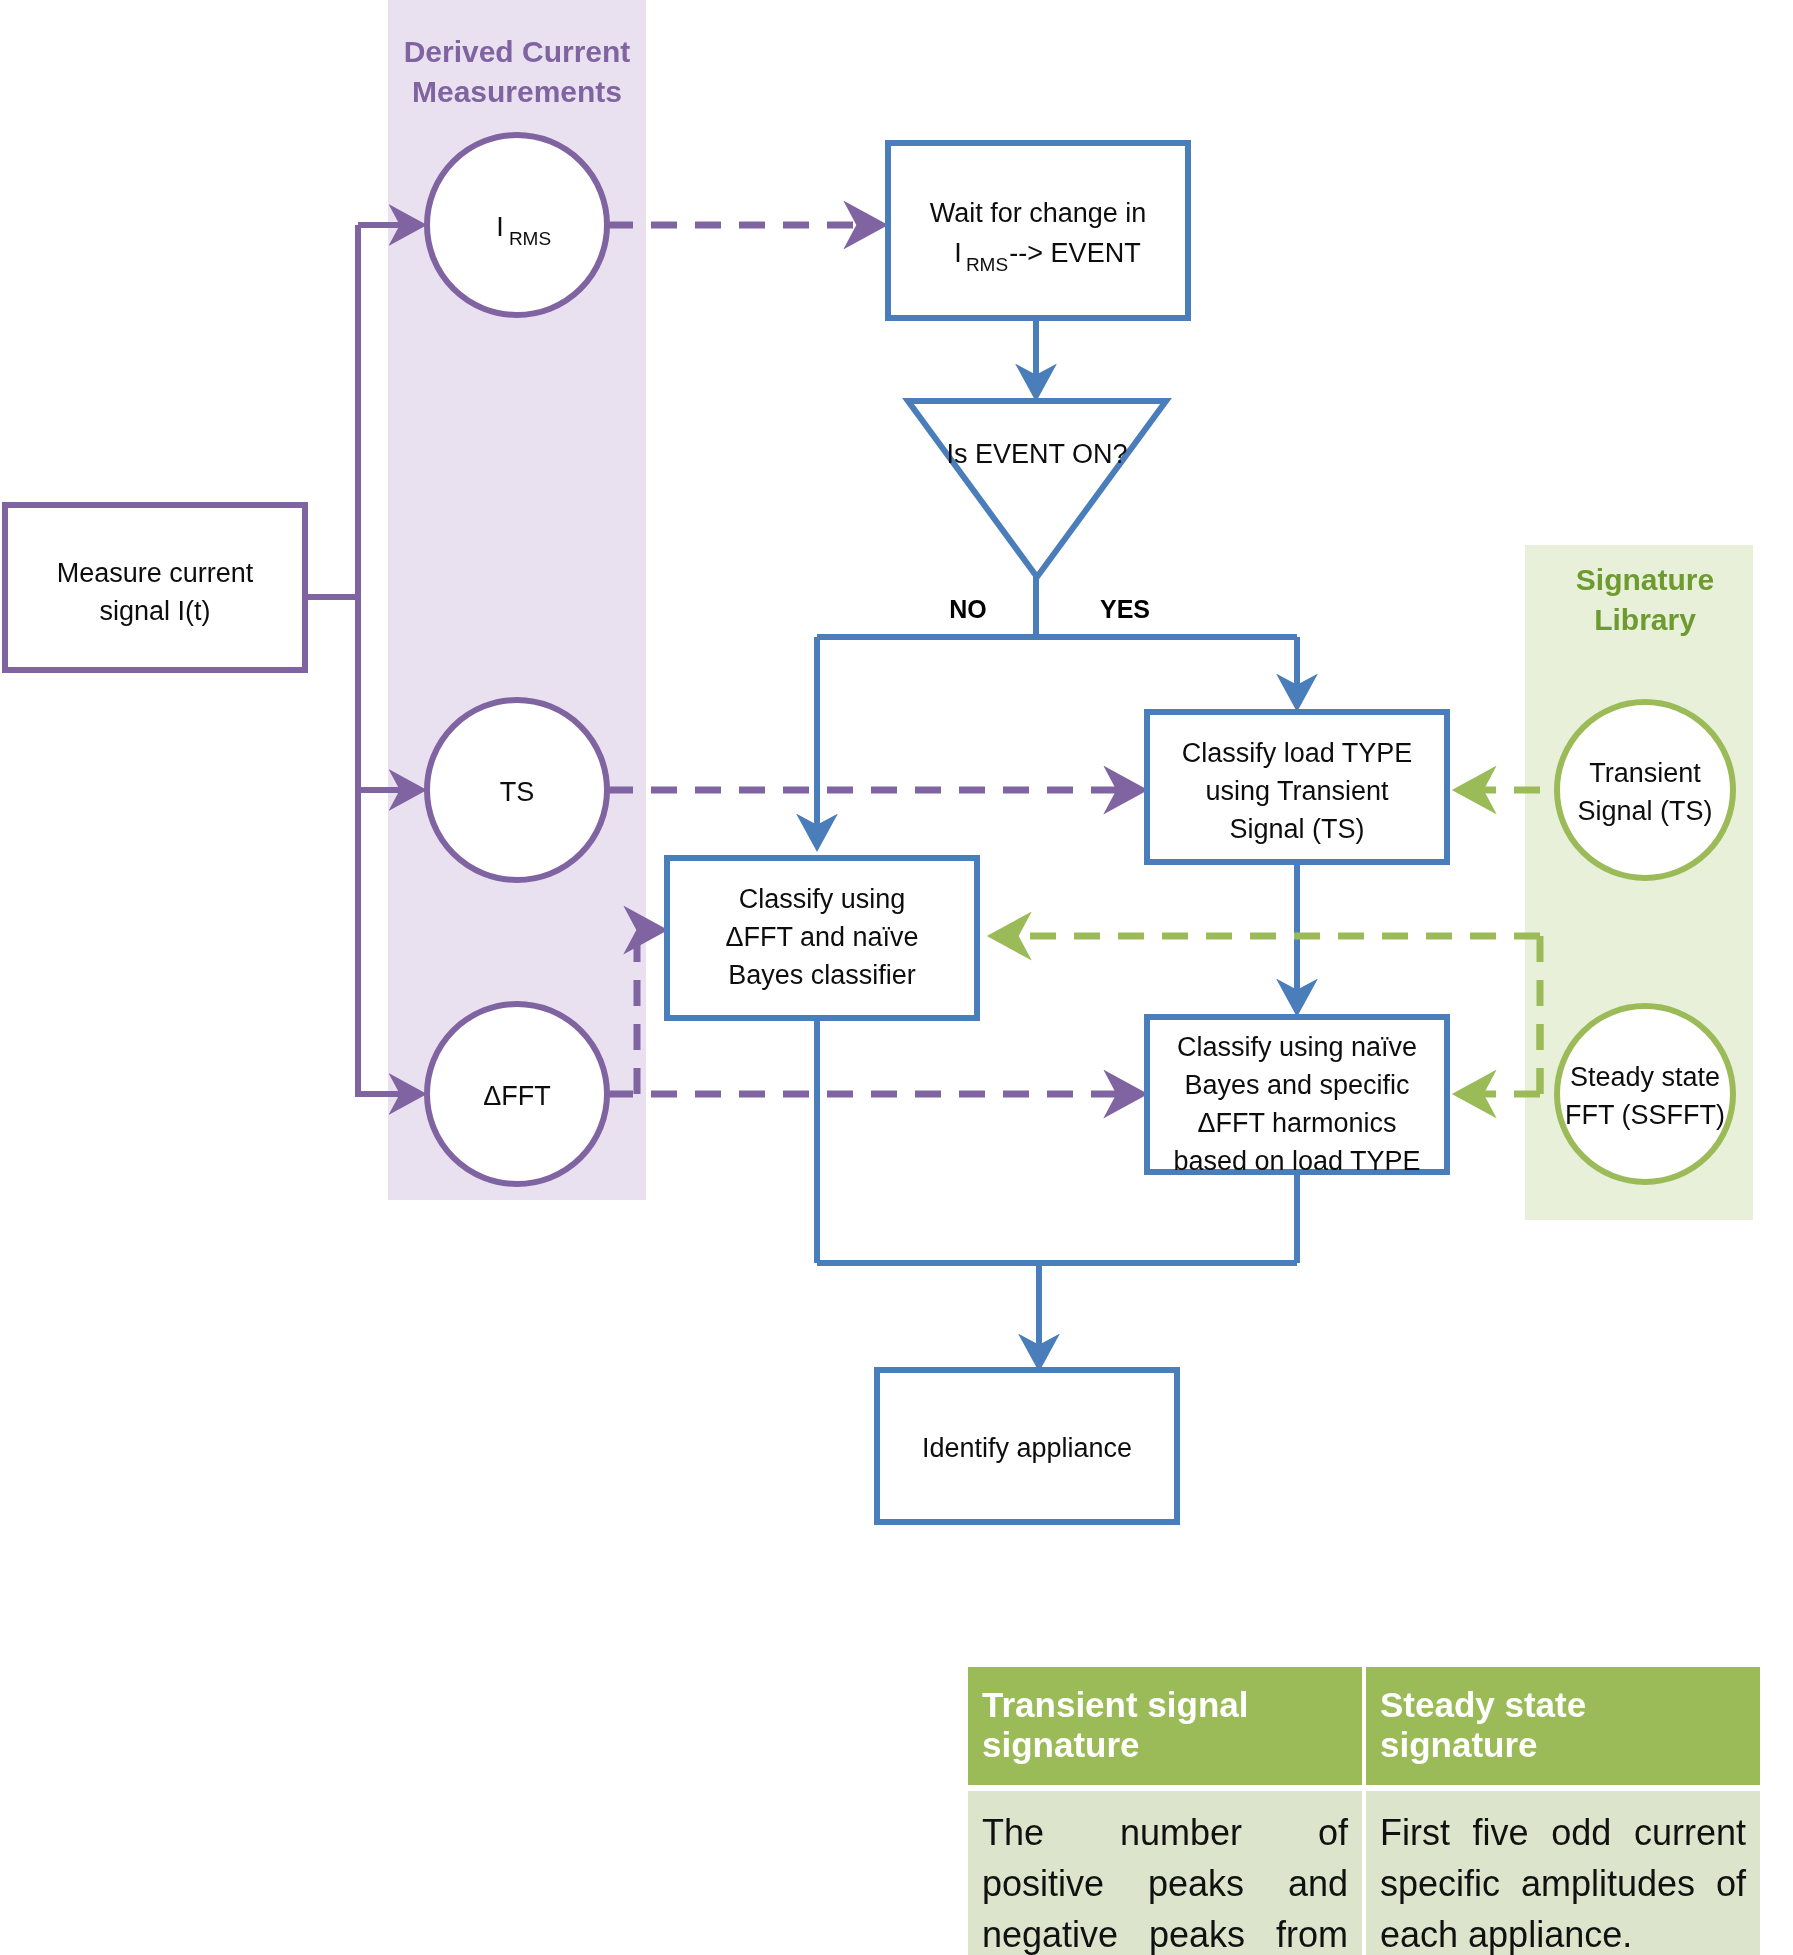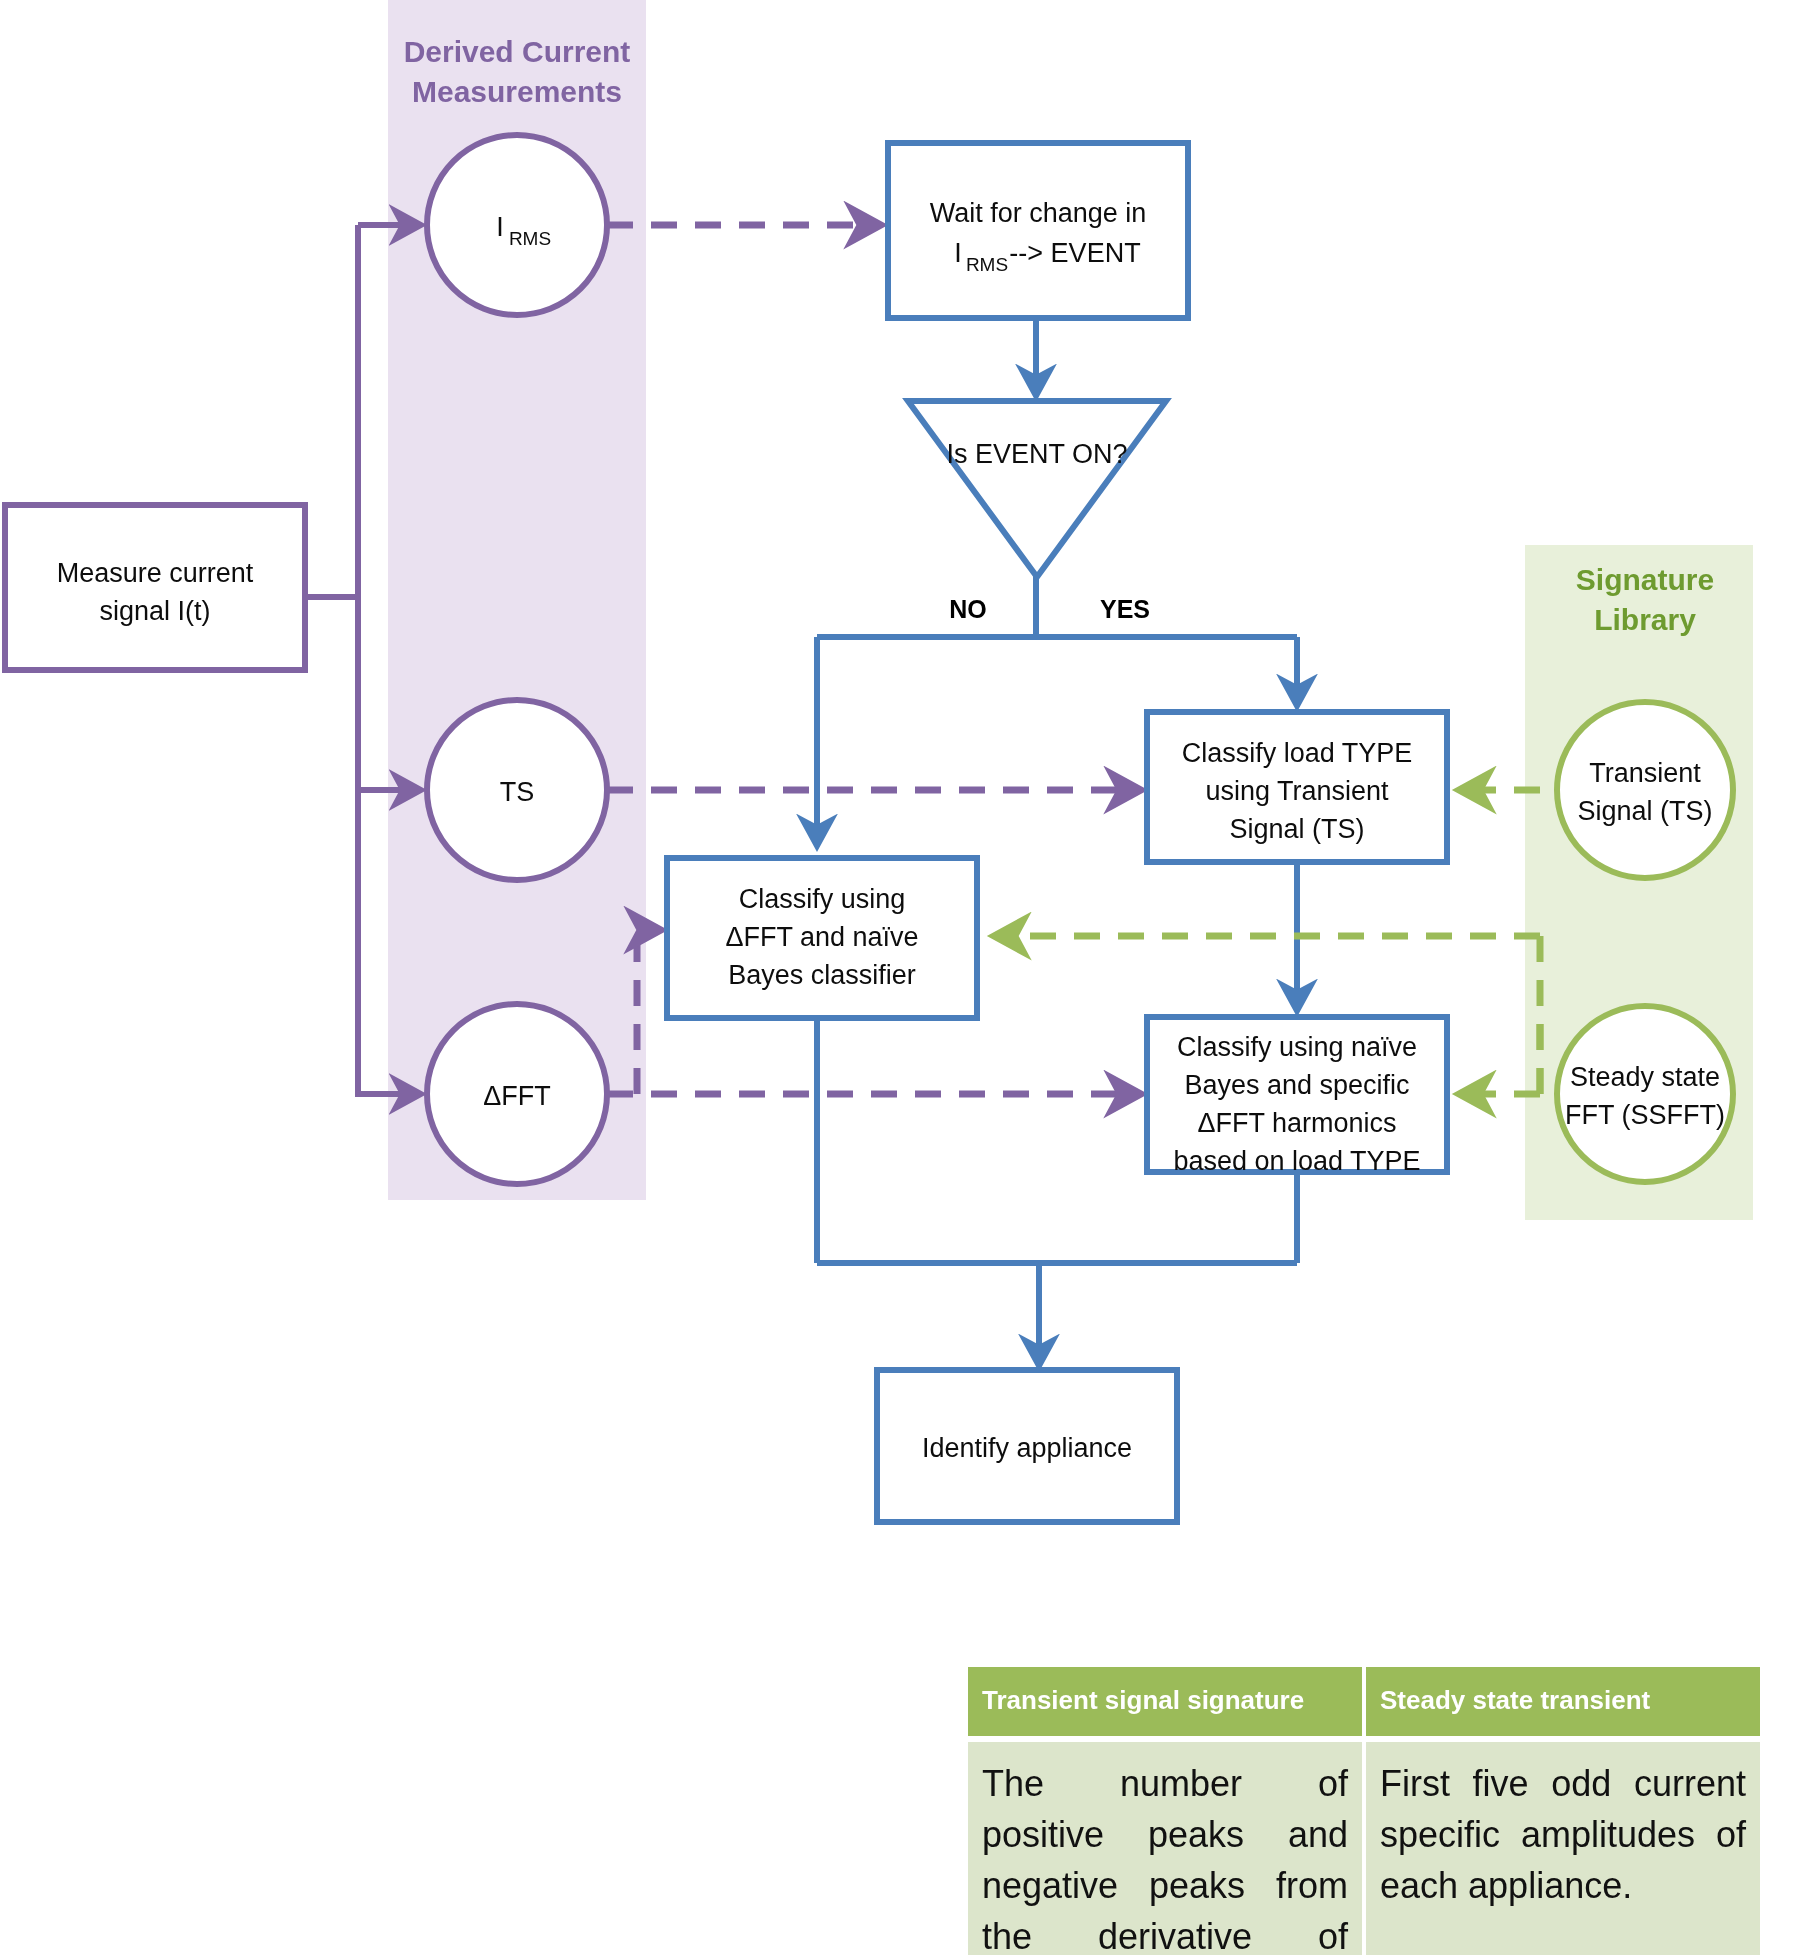--- a/index.html
+++ b/index.html
@@ -57,21 +57,21 @@
     width: 792px;
   }
   #sig-table table {
     border-collapse: collapse;
     width: 792px;
     table-layout: fixed;
   }
   #sig-table th {
     background: #9BBB59;
     color: #ffffff;
-    font-size: 26px;
+    font-size: 35px;
     font-weight: bold;
     text-align: left;
     padding: 18px 14px 20px 14px;
     border-right: 4px solid #ffffff;
     font-family: "Liberation Sans", sans-serif;
   }
   #sig-table th:last-child { border-right: none; }
   #sig-table td {
     background: #DCE5CB;
     color: #111111;
@@ -233,21 +233,21 @@
       <text class="node-text" x="1645" y="1124">FFT (SSFFT)</text>
     </g>
 
   </svg>
 
   <div id="sig-table">
     <table>
       <thead>
         <tr>
           <th>Transient signal signature</th>
-          <th>Steady state transient</th>
+          <th>Steady state signature</th>
         </tr>
       </thead>
       <tbody>
         <tr>
           <td>The number of positive peaks and negative peaks from the derivative of current transient temporal envelope.</td>
           <td>First five odd current specific amplitudes of each appliance.</td>
         </tr>
       </tbody>
     </table>
   </div>

